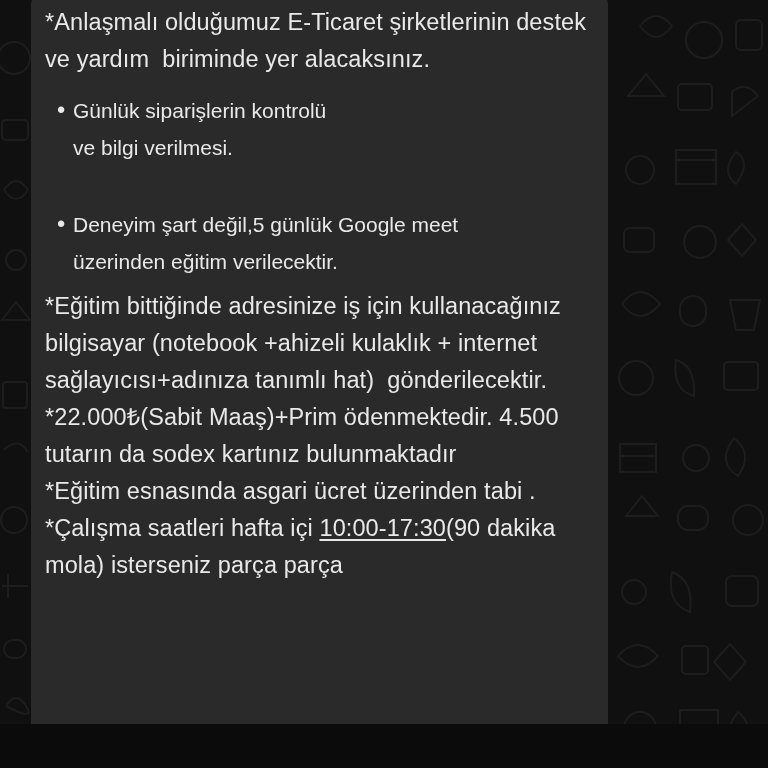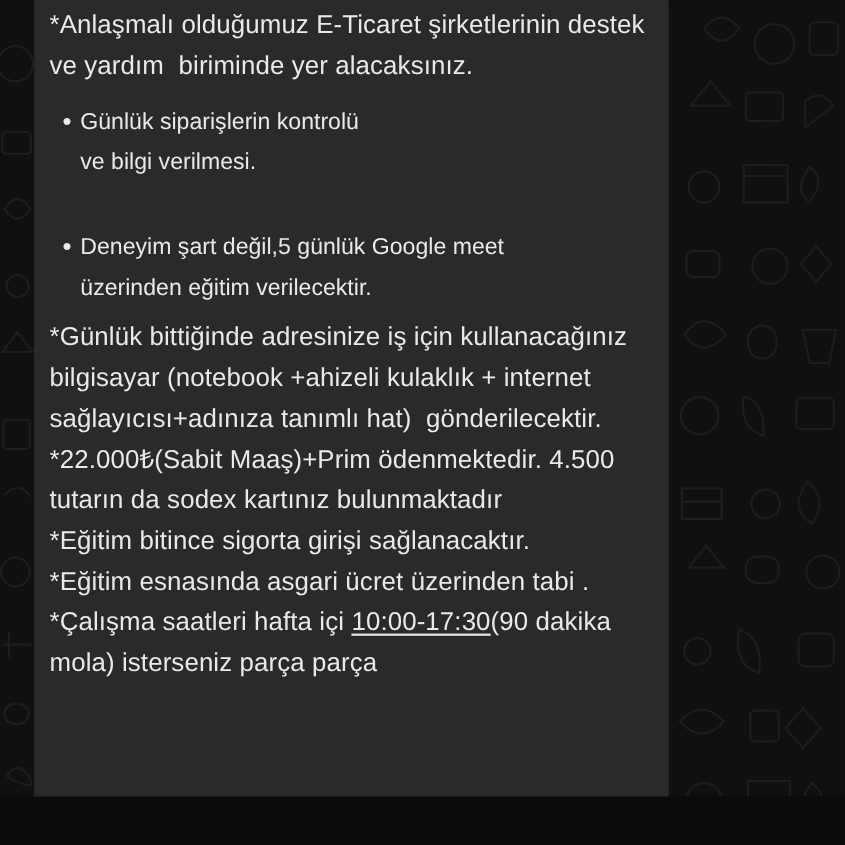--- a/index.html
+++ b/index.html
@@ -170,23 +170,22 @@
     <div class="spacer-gap"></div>
 
     <div class="bullet-block">
       <span class="bullet-dot">•</span>
       <span class="bullet-text">Deneyim şart değil,5 günlük Google meet
 üzerinden eğitim verilecektir.</span>
     </div>
 
     <div class="gap-small"></div>
 
-    <div class="msg-text">*Günlük bittiğinde adresinize iş için kullanacağınız bilgisayar (notebook +ahizeli kulaklık + internet sağlayıcısı+adınıza tanımlı hat)  gönderilecektir.</div>
+    <div class="msg-text">*Eğitim bittiğinde adresinize iş için kullanacağınız bilgisayar (notebook +ahizeli kulaklık + internet sağlayıcısı+adınıza tanımlı hat)  gönderilecektir.</div>
     <div class="msg-text">*22.000₺(Sabit Maaş)+Prim ödenmektedir. 4.500 tutarın da sodex kartınız bulunmaktadır</div>
-    <div class="msg-text">*Eğitim bitince sigorta girişi sağlanacaktır.</div>
     <div class="msg-text">*Eğitim esnasında asgari ücret üzerinden tabi .</div>
 
     <div class="msg-text"><span>*Çalışma saatleri hafta içi </span><u class="underline-time">10:00-17:30</u><span>(90 dakika mola) isterseniz parça parça</span></div>
 
   </div>
 
   <div class="scrollbar"></div>
 
 </div>
 

